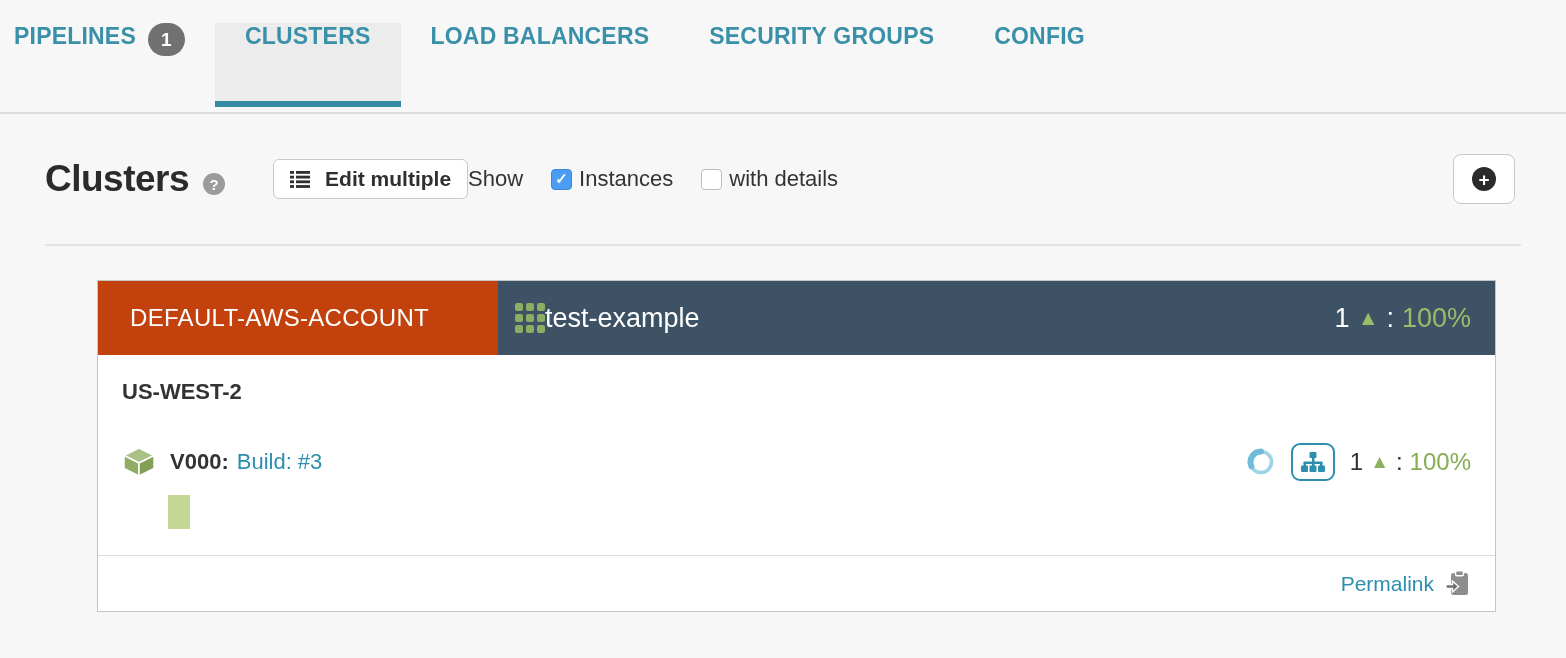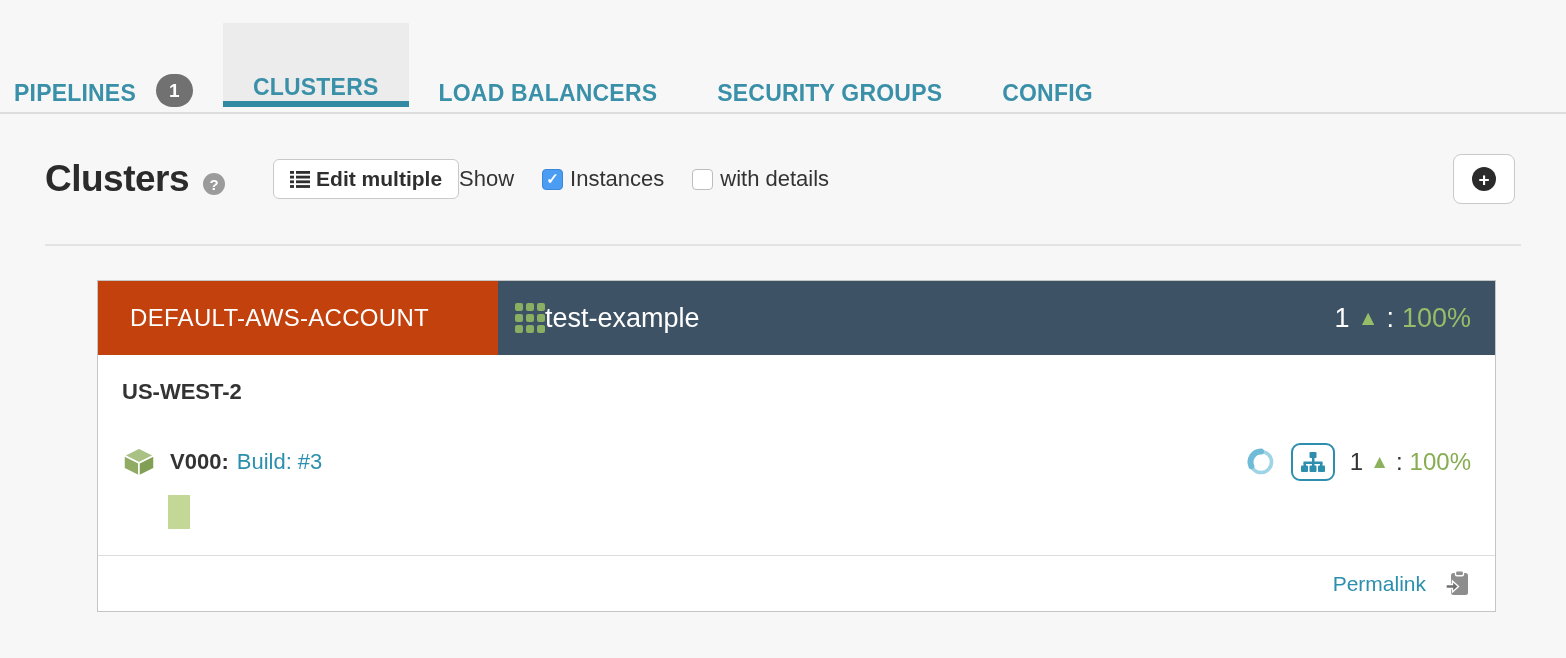--- a/index.html
+++ b/index.html
@@ -5,34 +5,34 @@
   * { box-sizing: border-box; }
   html, body { margin: 0; padding: 0; }
   body {
     width: 1566px; height: 658px; overflow: hidden;
     background: #f7f7f7; color: #333;
     font-family: "Liberation Sans", sans-serif;
   }
 
   
   .top-nav { height: 114px; border-bottom: 2px solid #dcdcdc; display: flex; align-items: flex-end; padding-left: 14px; }
-  .tab { display: flex; align-items: flex-end; gap: 20px; height: 84px; padding: 0 30px; margin-bottom: 5px;
+  .tab { display: flex; align-items: flex-start; gap: 12px; height: 84px; padding: 0 30px; margin-bottom: 5px;
          font-size: 23px; font-weight: 700; color: #3990a8; cursor: pointer; letter-spacing: .2px; }
   .tab:first-child { padding-left: 0; }
   .tab.active { background: #ececec; border-bottom: 6px solid #338ba3; }
   .badge { min-width: 37px; height: 33px; border-radius: 17px; background: #717171; color: #fff;
            font-size: 19px; font-weight: 700; display: inline-flex; align-items: center; justify-content: center; padding: 0 10px; }
 
   
   .page-header { display: flex; align-items: center; height: 130px; padding: 0 51px 0 45px; }
   .page-title { font-size: 37px; font-weight: 700; color: #2b2b2b; margin: 0; letter-spacing: -0.5px; }
   .help-icon { width: 22px; height: 22px; border-radius: 50%; background: #9b9b9b; color: #fff;
                font-size: 15px; font-weight: 700; display: inline-flex; align-items: center; justify-content: center;
                margin-left: 14px; margin-top: 10px; cursor: pointer; }
-  .btn { display: inline-flex; align-items: center; gap: 6px; background: #fff; border: 1px solid #c9c9c9;
+  .btn { display: inline-flex; align-items: center; gap: 15px; background: #fff; border: 1px solid #c9c9c9;
          border-radius: 6px; color: #2f2f2f; font-family: inherit; font-size: 21px; font-weight: 700;
          padding: 7px 16px; cursor: pointer; }
   .edit-btn { margin-left: 48px; }
   .show-label { font-size: 22px; }
   .checkbox-wrap { display: inline-flex; align-items: center; gap: 7px; margin-left: 28px; font-size: 22px; cursor: pointer; }
   .checkbox { width: 21px; height: 21px; border-radius: 4px; display: inline-flex; align-items: center; justify-content: center; }
   .checkbox.checked { background: #4a9df3; border: 1px solid #3c87d8; color: #fff; font-size: 15px; font-weight: 700; }
   .checkbox.unchecked { background: #fff; border: 1px solid #bdbdbd; }
   .spacer { flex: 1; }
   .create-btn { border-radius: 8px; padding: 12px 18px; font-size: 22px; font-weight: 400; gap: 8px; }
@@ -60,21 +60,21 @@
   .build-link { color: #2b8fad; font-size: 22px; margin-left: 8px; text-decoration: none; cursor: pointer; }
   .sg-right { margin-left: auto; display: flex; align-items: center; gap: 15px; }
   .lb-box { border: 2px solid #2d8fad; border-radius: 9px; width: 44px; height: 38px;
             display: inline-flex; align-items: center; justify-content: center; cursor: pointer; }
   .sg-stats { display: flex; align-items: center; gap: 7px; font-size: 24px; }
   .sg-stats .tri { color: #8cb35c; font-size: 19px; }
   .sg-stats .pct { color: #86ad52; }
   .instance-square { width: 22px; height: 34px; background: #c3d897; margin: 14px 0 0 46px; cursor: pointer; }
 
   .cluster-footer { border-top: 1px solid #ddd; height: 56px; display: flex; align-items: center;
-                    justify-content: flex-end; gap: 20px; padding-right: 24px; }
+                    justify-content: flex-end; gap: 12px; padding-right: 24px; }
   .permalink { color: #2b8fad; font-size: 21px; text-decoration: none; cursor: pointer; }
   .clipboard-icon { display: inline-flex; cursor: pointer; }
 </style>
 </head>
 <body>
 
 <nav class="top-nav">
   <div class="tab">
     <span>PIPELINES</span>
     <span class="badge">1</span>

